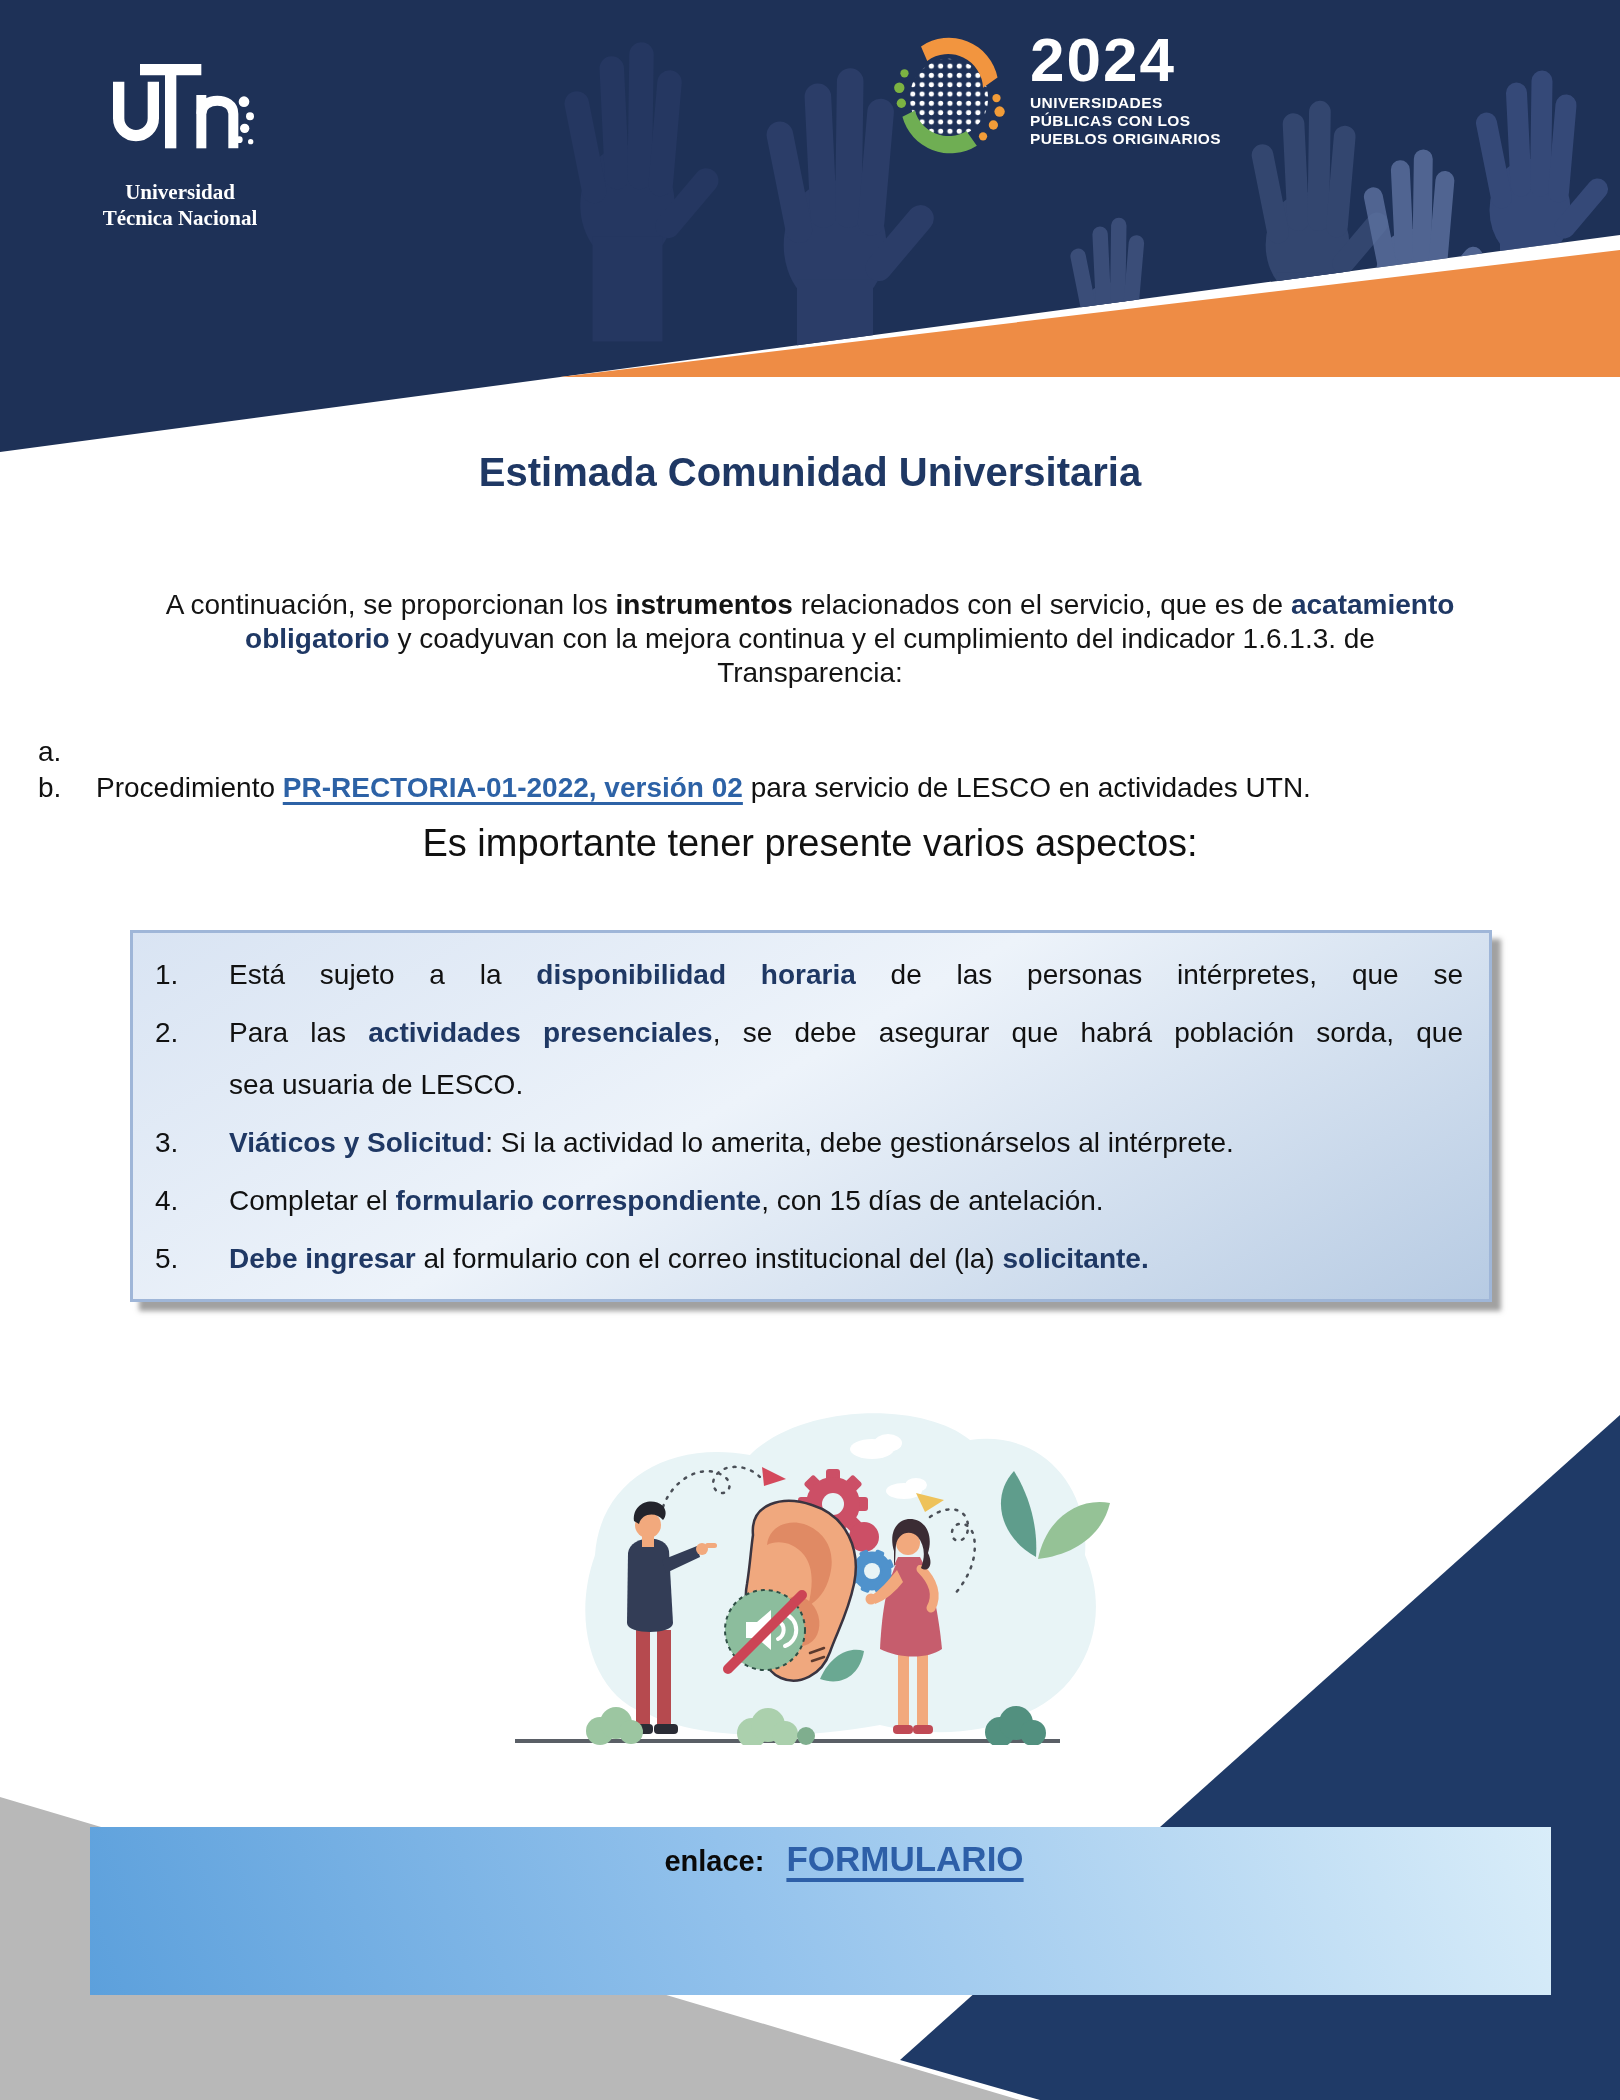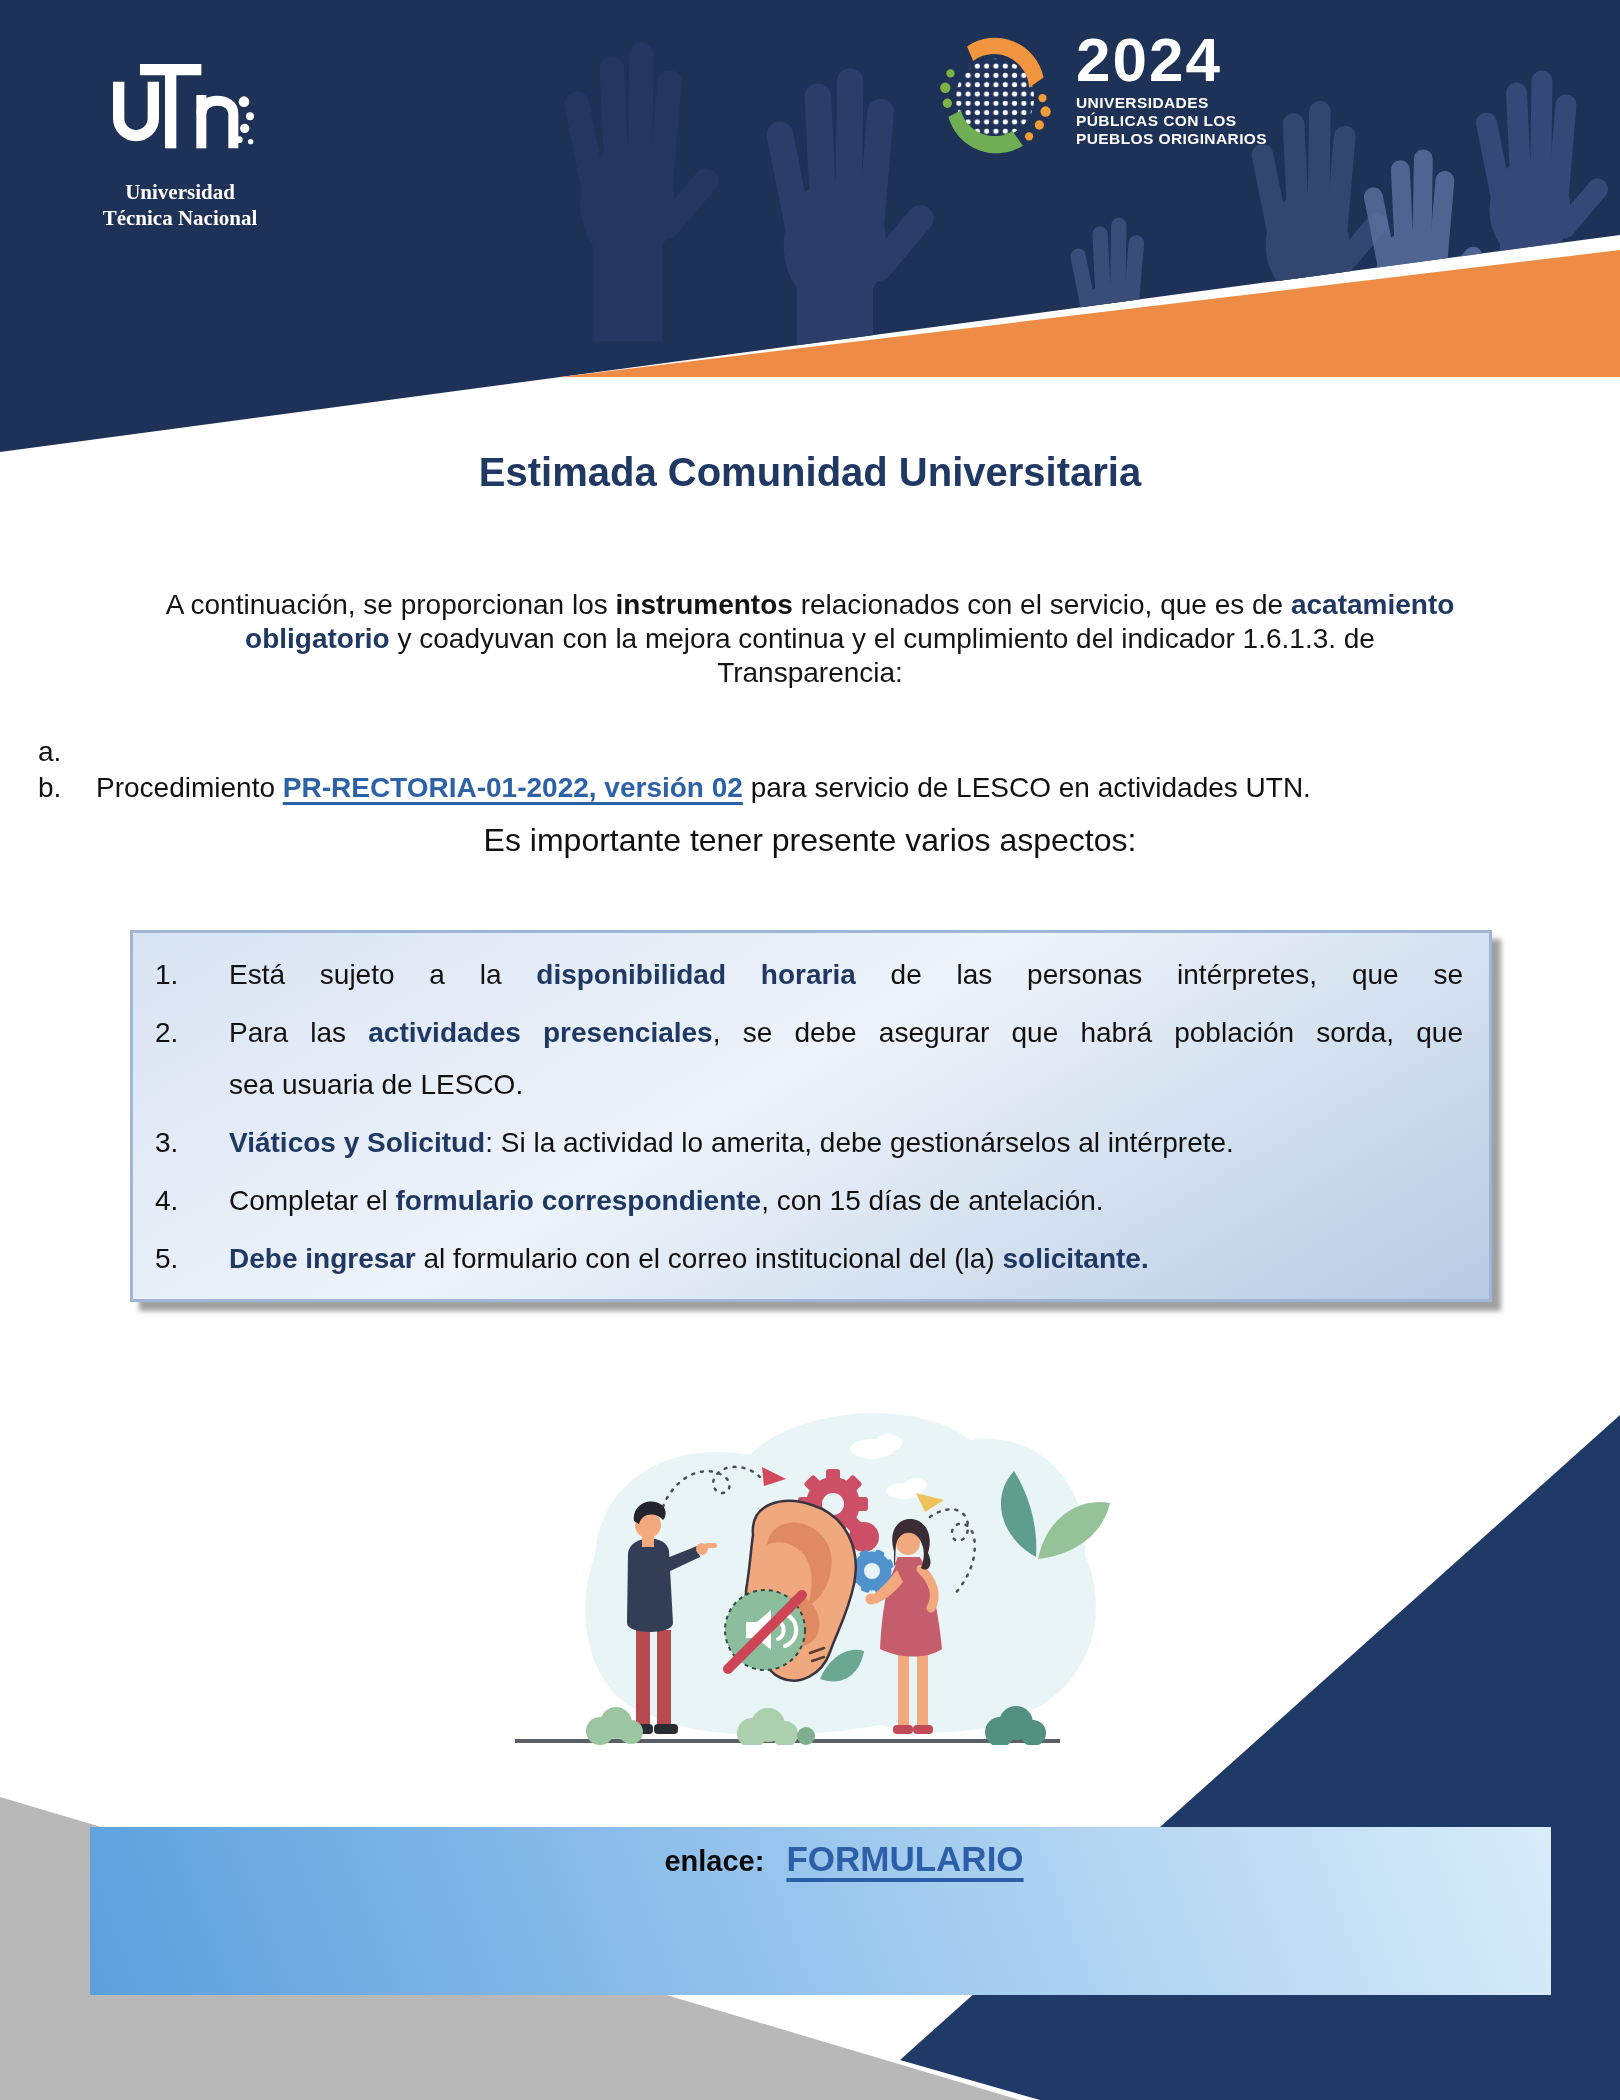--- a/index.html
+++ b/index.html
@@ -12,37 +12,37 @@
   .hdr-orange{position:absolute;top:250px;left:0;width:1620px;height:127px;background:#ee8c45;
             clip-path:polygon(560px 127px,1620px 0,1620px 127px);}
   .hands-svg{position:absolute;top:0;left:0;}
 
   
   .utn{position:absolute;top:55px;left:55px;width:250px;text-align:center;font-family:Liberation Serif, serif;}
   .utn svg{display:block;margin:0 auto;}
   .utn-sub{color:#fff;font-weight:bold;font-size:21px;line-height:26px;margin-top:4px;}
 
   
-  .y24{position:absolute;top:30px;left:936px;display:flex;align-items:flex-start;}
+  .y24{position:absolute;top:30px;left:890px;display:flex;align-items:flex-start;}
   .y24-text{margin-left:18px;color:#fff;}
   .y24-year{font-size:62px;font-weight:bold;line-height:60px;letter-spacing:2px;}
   .y24-tag{font-size:15.5px;font-weight:bold;line-height:18px;letter-spacing:.4px;margin-top:4px;}
 
   
   .title{position:absolute;top:450px;left:0;width:1620px;text-align:center;
          font-size:40px;font-weight:bold;color:#1f3864;}
   .intro{position:absolute;top:588px;left:50px;width:1520px;text-align:center;
          font-size:28px;line-height:34px;color:#141414;}
   .hl{color:#1f3864;font-weight:bold;}
   .doc-list{position:absolute;top:734px;left:38px;width:1560px;font-size:28px;}
   .doc-row{display:flex;line-height:36px;}
   .doc-marker{width:58px;flex:0 0 58px;}
   .doc-link{color:#2d62a6;font-weight:bold;text-decoration:underline;
             text-decoration-thickness:3px;text-underline-offset:5px;cursor:pointer;}
-  .aspects-intro{position:absolute;top:822px;left:0;width:1620px;text-align:center;font-size:32px;}
+  .aspects-intro{position:absolute;top:822px;left:0;width:1620px;text-align:center;font-size:38px;}
 
   
   .box{position:absolute;top:930px;left:130px;width:1362px;box-sizing:border-box;
        border:3px solid #9fb6d8;
        background:linear-gradient(150deg,#d9e4f3 0%,#edf3fa 45%,#b7cbe3 100%);
        box-shadow:9px 9px 5px rgba(110,110,110,.65);
        padding:16px 26px 14px 22px;font-size:28px;line-height:52px;}
   .item{display:flex;margin-bottom:6px;}
   .item:last-child{margin-bottom:0;}
   .inum{flex:0 0 74px;}

